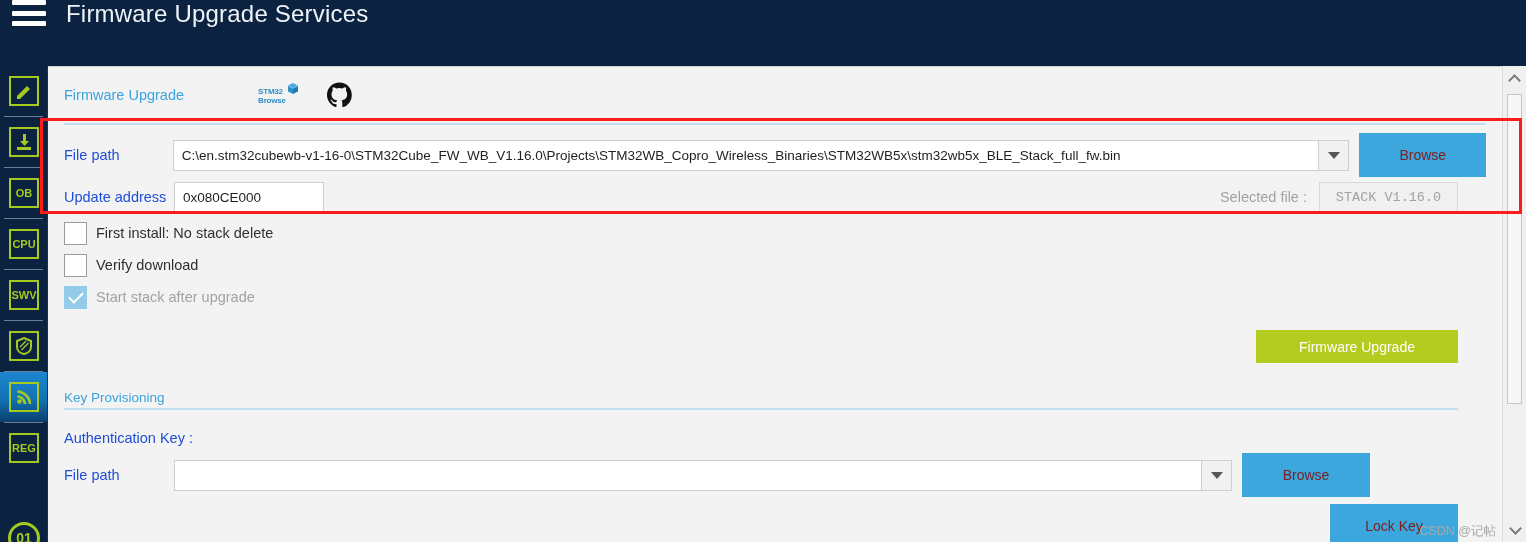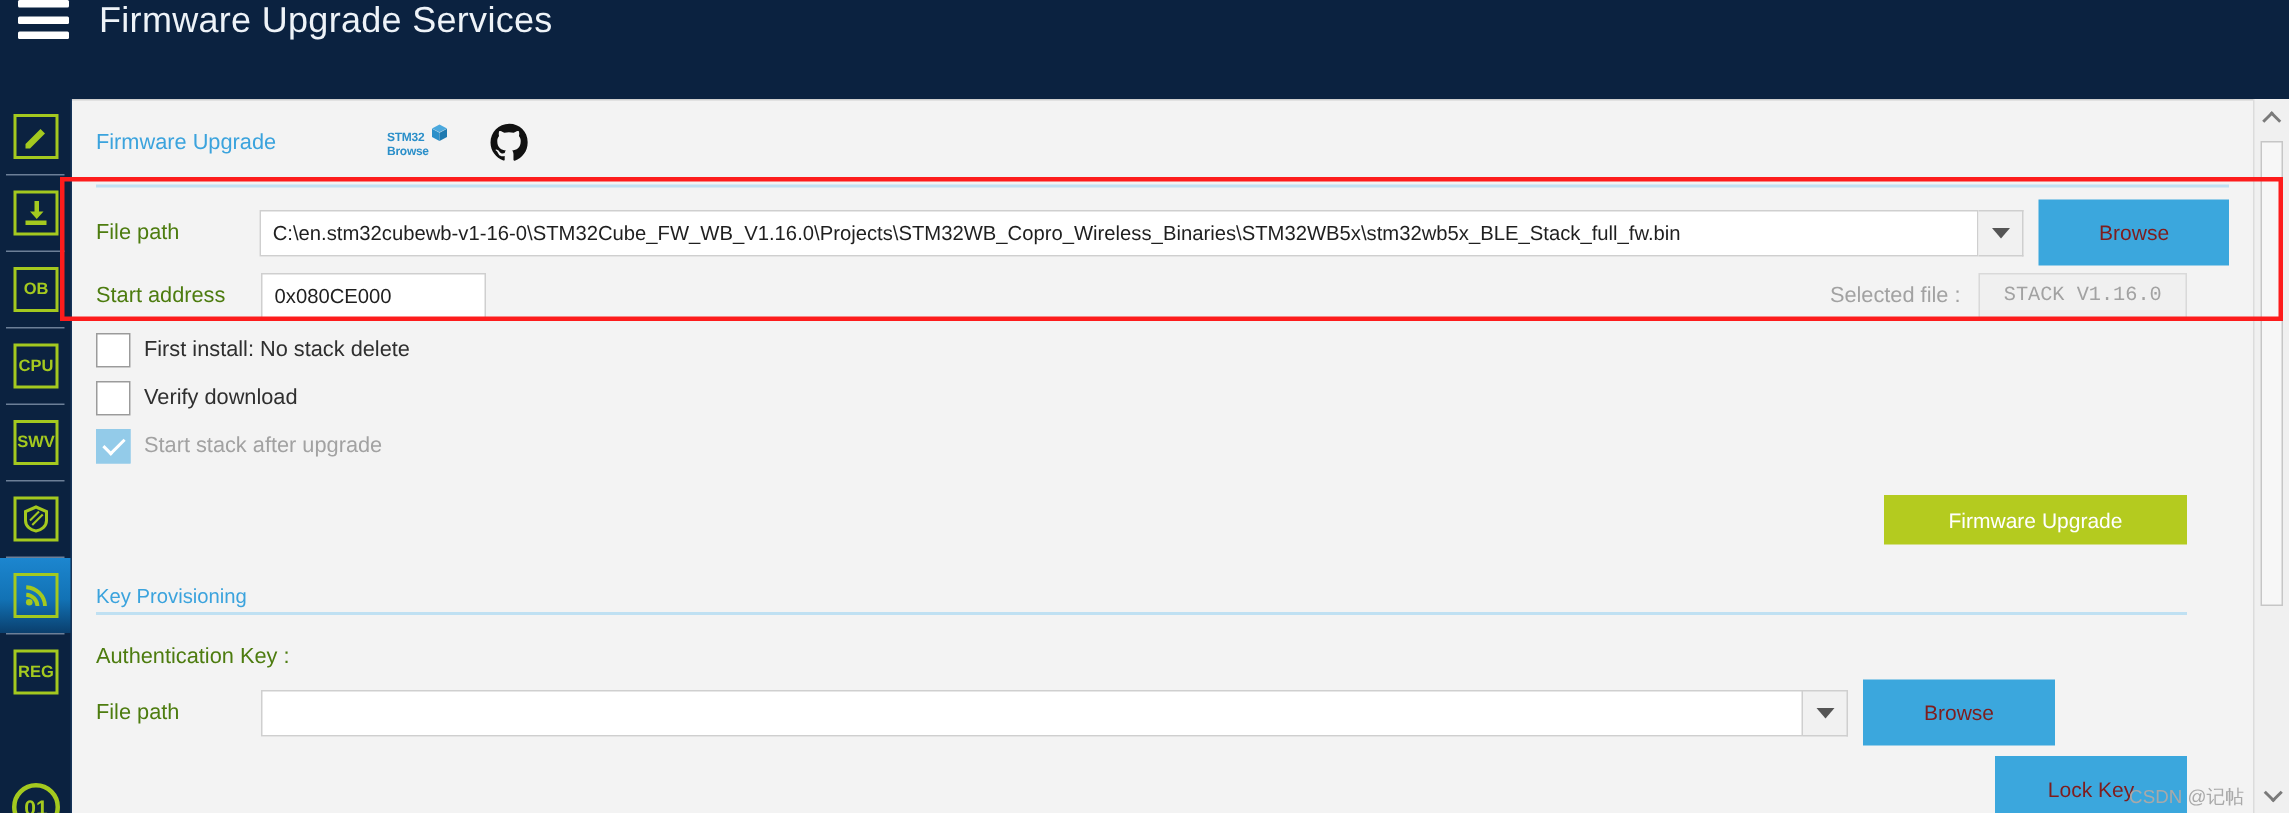--- a/index.html
+++ b/index.html
@@ -90,21 +90,21 @@
   .gh { width: 27px; height: 27px; margin-left: 6px; }
 
   .divider-blue {
     height: 2px; margin: 0 16px 0 16px; background: #bfe0f2;
   }
 
   
   .form-area { padding: 10px 16px 0 16px; position: relative; }
   .row { display: flex; align-items: center; height: 40px; }
   .lbl {
-    color: #4d7c0f; font-size: 14.5px; white-space: nowrap;
+    color: #1d4ed8; font-size: 14.5px; white-space: nowrap;
   }
   .lbl.w110 { width: 110px; }
   .inp {
     height: 31px; background: #ffffff; border: 1px solid #cfcfcf;
     display: flex; align-items: center; padding: 0 8px;
     font-size: 13.5px; color: #1f1f1f; overflow: hidden; white-space: nowrap;
   }
   .combo { display: flex; align-items: stretch; }
   .combo .arrow {
     width: 30px; background: #f1f1f1; border: 1px solid #cfcfcf; border-left: none;
@@ -295,21 +295,21 @@
         <div class="combo" style="width:1190px;">
           <div class="inp" style="flex:1;">C:\en.stm32cubewb-v1-16-0\STM32Cube_FW_WB_V1.16.0\Projects\STM32WB_Copro_Wireless_Binaries\STM32WB5x\stm32wb5x_BLE_Stack_full_fw.bin</div>
           <div class="arrow">
               <i class="caret"></i>
             </div>
         </div>
         <div class="btn" style="width:128px;margin-left:10px;">Browse</div>
       </div>
 
       <div class="row" style="height:44px;">
-        <div class="lbl w110">Start address</div>
+        <div class="lbl w110">Update address</div>
         <div class="inp" style="width:150px;">0x080CE000</div>
         <div style="flex:1;"></div>
         <div class="dim-lbl" style="margin-right:12px;">Selected file :</div>
         <div class="inp disabled" style="width:139px;margin-right:28px;font-family:Liberation Mono, monospace;">STACK V1.16.0</div>
       </div>
 
       <div class="cbrow" style="margin-top:-2px;text-align:center;">
         <div class="cbox"></div>
         <div class="cbtxt">First install: No stack delete</div>
       </div>

